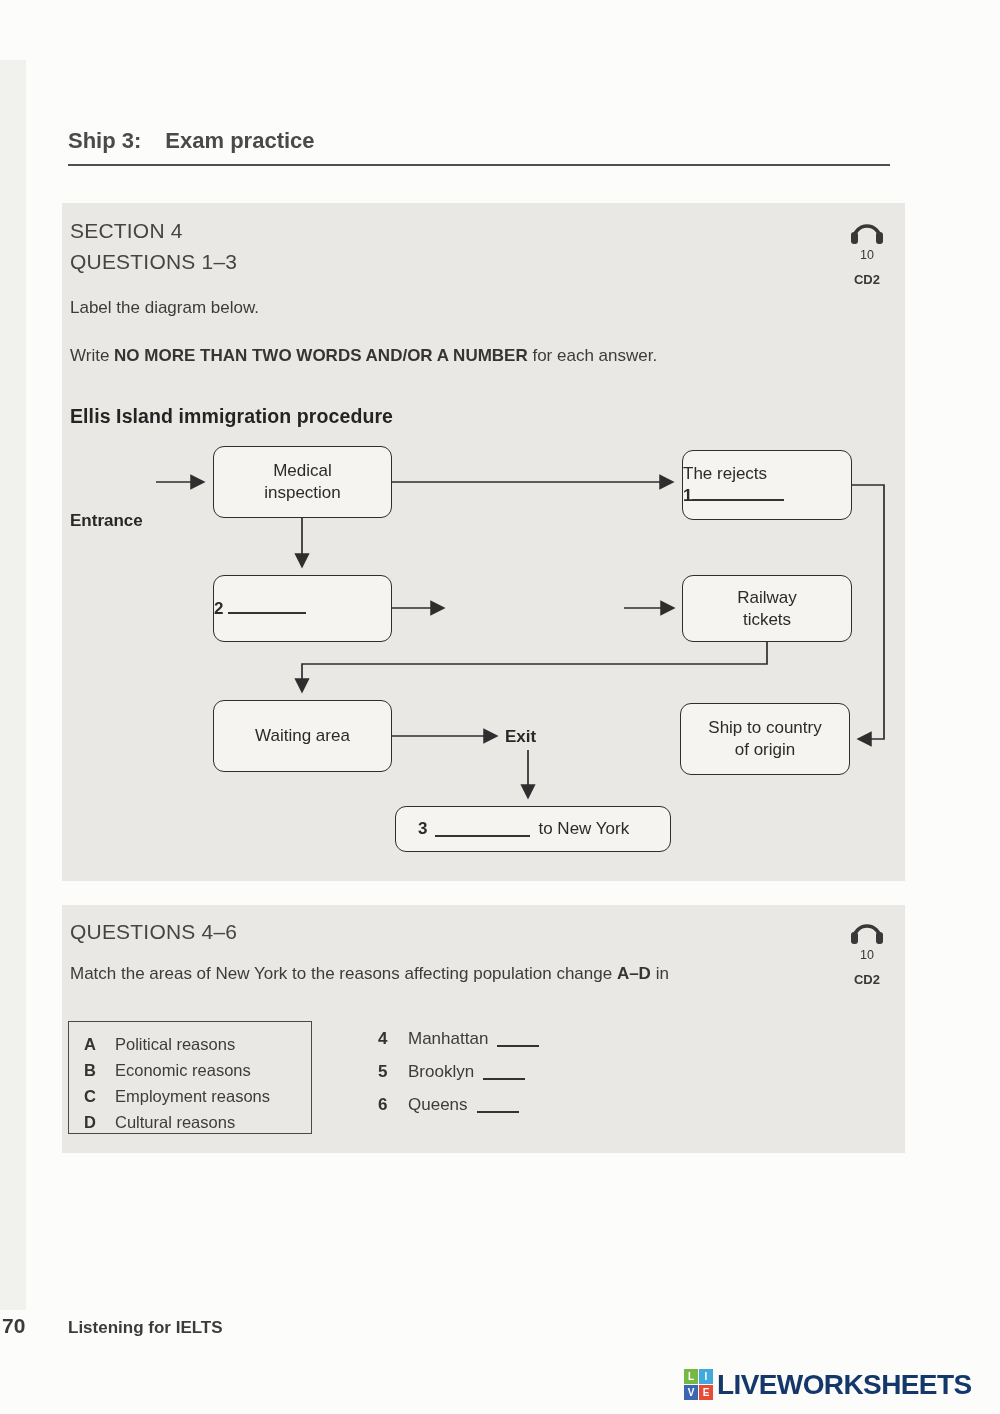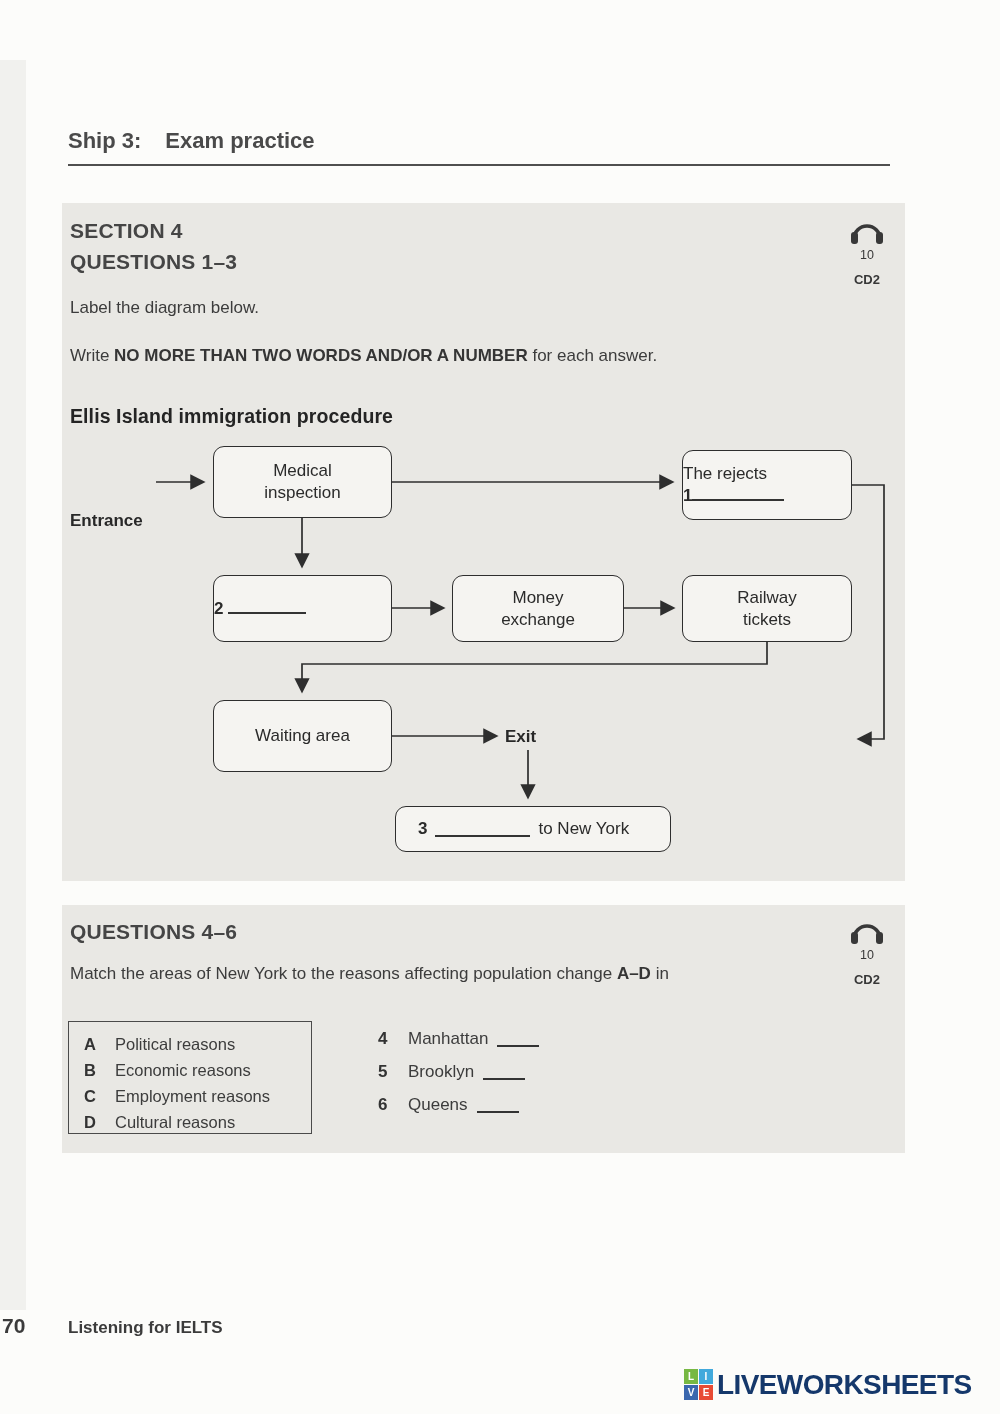--- a/index.html
+++ b/index.html
@@ -16,21 +16,21 @@
   
   #part-header{left:68px;top:128px;font-size:22px;font-weight:bold;color:#4a4a4a;white-space:pre;}
   #part-header .part-title{margin-left:24px;}
   #part-rule{left:68px;top:164px;width:822px;border-top:2px solid #4f4f4f;height:0;}
 
   
   .section{left:62px;width:843px;background:#e9e8e4;position:absolute;}
   #section4{top:203px;height:678px;}
   #q46{top:905px;height:248px;}
 
-  .sec-heading{font-size:21px;font-weight:bold;color:#454545;line-height:31px;letter-spacing:.2px;}
+  .sec-heading{font-size:21px;font-weight:normal;color:#454545;line-height:31px;letter-spacing:.2px;}
 
   
   .audio{position:absolute;width:48px;text-align:center;color:#383838;}
   .audio svg{display:block;margin:0 auto;}
   .audio .num{font-size:12.5px;font-weight:normal;margin-top:2px;}
   .audio .cd{font-size:13px;font-weight:bold;margin-top:10px;}
 
   .body-line{font-size:17px;color:#3c3c3c;white-space:pre;}
   .body-line b{font-weight:bold;color:#353535;}
 
@@ -128,34 +128,34 @@
 
     <div class="dbox left-align" style="left:620px;top:7px;width:170px;height:70px;">
       <div>The rejects</div>
       <div><span class="qnum">1</span><span class="blank" style="width:92px;"></span></div>
     </div>
 
     <div class="dbox left-align" style="left:151px;top:132px;width:179px;height:67px;">
       <div><span class="qnum">2</span>&nbsp;<span class="blank" style="width:78px;"></span></div>
     </div>
 
-    <div class="dbox" style="left:390px;top:132px;width:172px;height:67px;">
-      <div>Money</div>
-      <div>exchange</div>
-    </div>
 
     <div class="dbox" style="left:620px;top:132px;width:170px;height:67px;">
       <div>Railway</div>
       <div>tickets</div>
     </div>
 
     <div class="dbox" style="left:151px;top:257px;width:179px;height:72px;">
       <div>Waiting area</div>
     </div>
 
+    <div class="dbox" style="left:618px;top:260px;width:170px;height:72px;">
+      <div>Ship to country</div>
+      <div>of origin</div>
+    </div>
 
     <div class="flow-label" style="left:443px;top:284px;">Exit</div>
 
     <div class="dbox" id="box-q3" style="left:333px;top:363px;width:276px;height:46px;">
       <span class="qnum">3</span>
         <span class="blank" style="width:95px;"></span>
         <span>to New York</span>
     </div>
   </div>
 </div>

